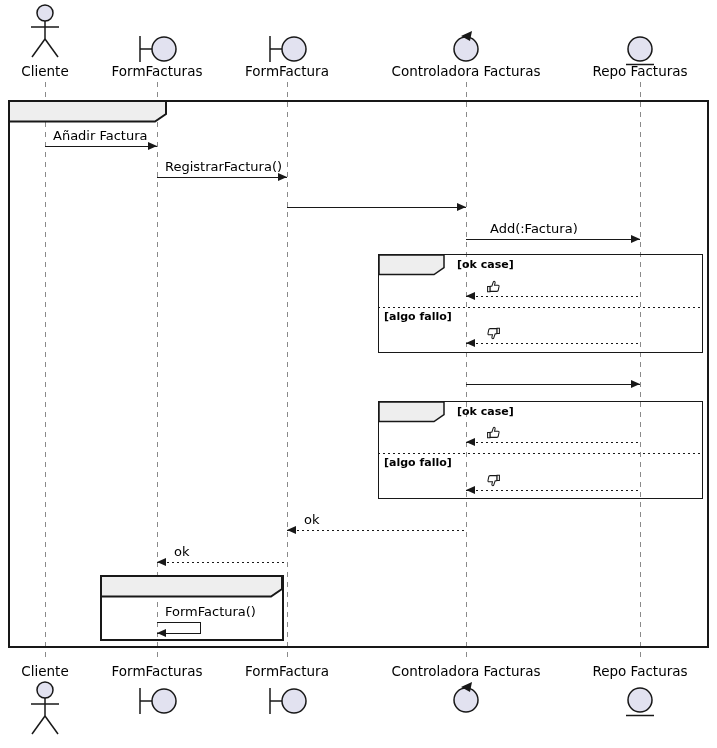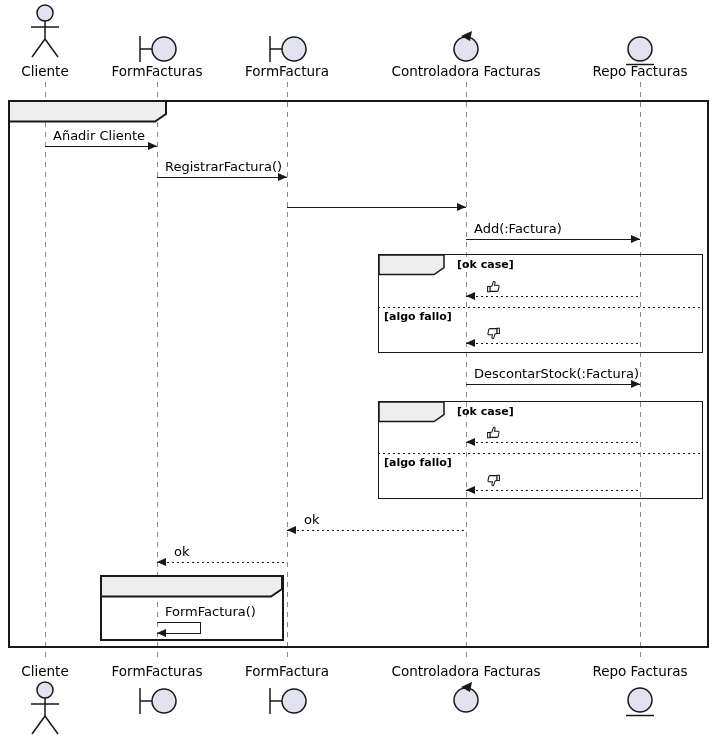--- a/index.html
+++ b/index.html
@@ -55,48 +55,47 @@
     <div class="abs frag-box" style="left: 378px; top: 401px; width: 325px; height: 98px;"></div>
     <div class="abs icon-svg" style="left: 378px; top: 401px; width: 68px; height: 22px;"><svg width="68" height="22" viewBox="0 0 68 22">
         <polygon points="1,1 66,1 66,13.5 56,20.5 1,20.5" fill="#EEEEEE" stroke="#181818" stroke-width="1.5"></polygon>
       </svg></div>
     <div class="abs frag-op" style="left: 398px; top: 403px;">alt</div>
     <div class="abs guard" style="left: 457px; top: 405px;">[ok case]</div>
     <div class="abs divider" style="left: 378px; top: 453px; width: 325px;"></div>
     <div class="abs guard" style="left: 384px; top: 456px;">[algo fallo]</div>
     <div class="abs msg-line-solid" style="left: 45px; top: 146px; width: 112px;"></div>
     <div class="abs ah ah-r" style="left: 148px; top: 142px;"></div>
-    <div class="abs msg-label" style="left: 53px; top: 128px;">Añadir Cliente</div>
+    <div class="abs msg-label" style="left: 53px; top: 128px;">Añadir Factura</div>
     <div class="abs msg-line-solid" style="left: 157px; top: 177px; width: 130px;"></div>
     <div class="abs ah ah-r" style="left: 278px; top: 173px;"></div>
     <div class="abs msg-label" style="left: 165px; top: 159px;">RegistrarFactura()</div>
     <div class="abs msg-line-solid" style="left: 287px; top: 207px; width: 179px;"></div>
     <div class="abs ah ah-r" style="left: 457px; top: 203px;"></div>
     <div class="abs msg-line-solid" style="left: 466px; top: 239px; width: 174px;"></div>
     <div class="abs ah ah-r" style="left: 631px; top: 235px;"></div>
-    <div class="abs msg-label" style="left: 474px; top: 221px;">Add(:Factura)</div>
+    <div class="abs msg-label" style="left: 490px; top: 221px;">Add(:Factura)</div>
     <div class="abs msg-line-dashed" style="left: 466px; top: 296px; width: 174px;"></div>
     <div class="abs ah ah-l" style="left: 466px; top: 292px;"></div>
     <div class="abs icon-svg" style="left: 486px; top: 279px; width: 15px; height: 15px;"><svg width="15" height="15" viewBox="0 0 16 16">
         <g>
           <path d="M4.2,13.2 L4.2,8 L6.3,7.5 L7.7,3.4 Q8.1,2.2 9.1,2.6 Q10,3 9.7,4.2 L9.1,6.6 L12.9,6.6 Q14.1,6.7 13.9,7.9 L13.1,11.9 Q12.9,13.2 11.6,13.2 Z" fill="#ffffff" stroke="#181818" stroke-width="1.1"></path>
           <rect x="1.7" y="8" width="2.5" height="5.6" fill="#ffffff" stroke="#181818" stroke-width="1.1"></rect>
         </g>
       </svg></div>
     <div class="abs msg-line-dashed" style="left: 466px; top: 343px; width: 174px;"></div>
     <div class="abs ah ah-l" style="left: 466px; top: 339px;"></div>
     <div class="abs icon-svg" style="left: 486px; top: 326px; width: 15px; height: 15px;"><svg width="15" height="15" viewBox="0 0 16 16">
         <g transform="rotate(180 8 8)">
           <path d="M4.2,13.2 L4.2,8 L6.3,7.5 L7.7,3.4 Q8.1,2.2 9.1,2.6 Q10,3 9.7,4.2 L9.1,6.6 L12.9,6.6 Q14.1,6.7 13.9,7.9 L13.1,11.9 Q12.9,13.2 11.6,13.2 Z" fill="#ffffff" stroke="#181818" stroke-width="1.1"></path>
           <rect x="1.7" y="8" width="2.5" height="5.6" fill="#ffffff" stroke="#181818" stroke-width="1.1"></rect>
         </g>
       </svg></div>
     <div class="abs msg-line-solid" style="left: 466px; top: 384px; width: 174px;"></div>
     <div class="abs ah ah-r" style="left: 631px; top: 380px;"></div>
-    <div class="abs msg-label" style="left: 474px; top: 366px;">DescontarStock(:Factura)</div>
     <div class="abs msg-line-dashed" style="left: 466px; top: 442px; width: 174px;"></div>
     <div class="abs ah ah-l" style="left: 466px; top: 438px;"></div>
     <div class="abs icon-svg" style="left: 486px; top: 425px; width: 15px; height: 15px;"><svg width="15" height="15" viewBox="0 0 16 16">
         <g>
           <path d="M4.2,13.2 L4.2,8 L6.3,7.5 L7.7,3.4 Q8.1,2.2 9.1,2.6 Q10,3 9.7,4.2 L9.1,6.6 L12.9,6.6 Q14.1,6.7 13.9,7.9 L13.1,11.9 Q12.9,13.2 11.6,13.2 Z" fill="#ffffff" stroke="#181818" stroke-width="1.1"></path>
           <rect x="1.7" y="8" width="2.5" height="5.6" fill="#ffffff" stroke="#181818" stroke-width="1.1"></rect>
         </g>
       </svg></div>
     <div class="abs msg-line-dashed" style="left: 466px; top: 490px; width: 174px;"></div>
     <div class="abs ah ah-l" style="left: 466px; top: 486px;"></div>

